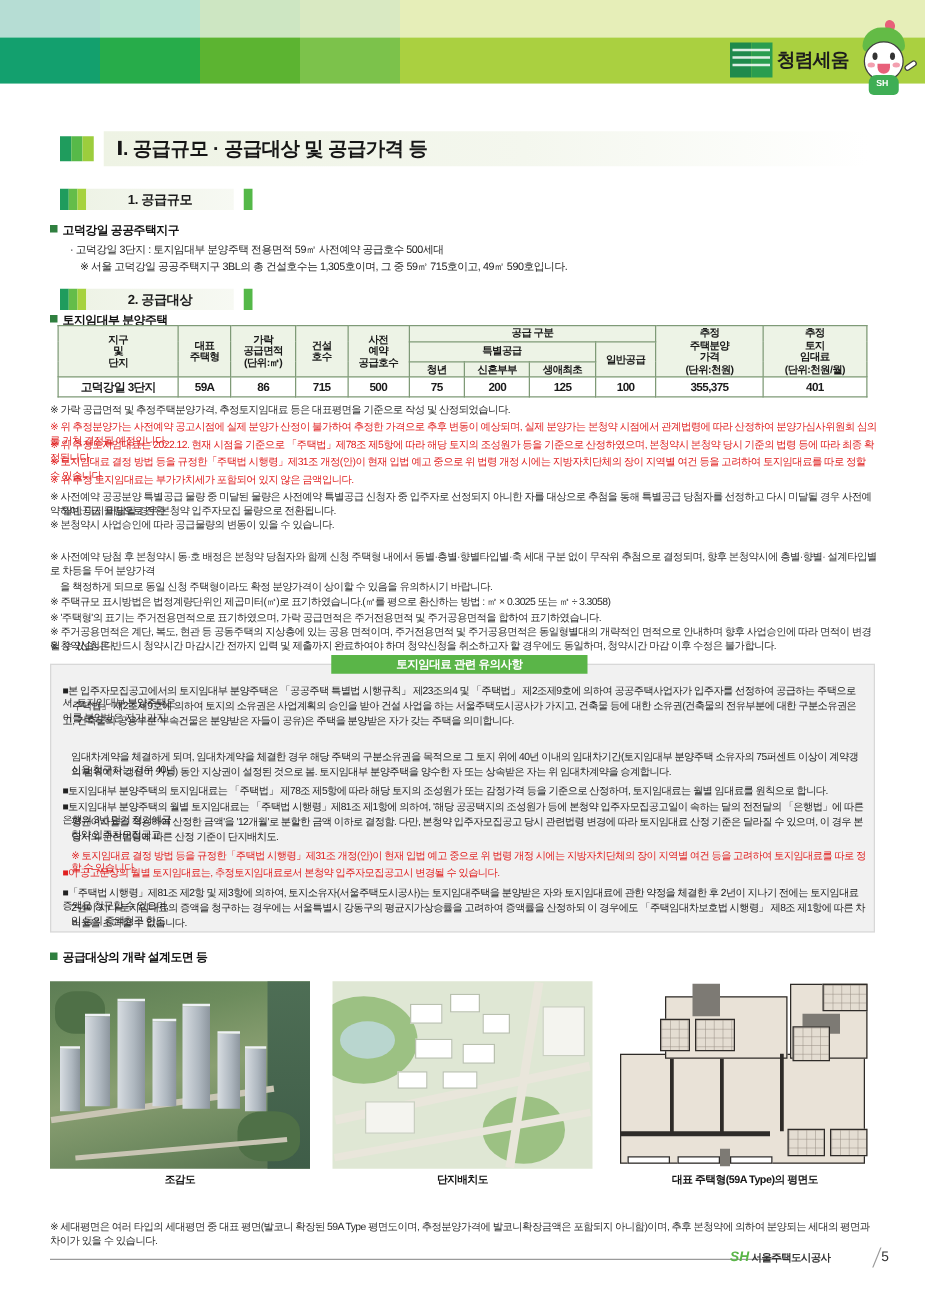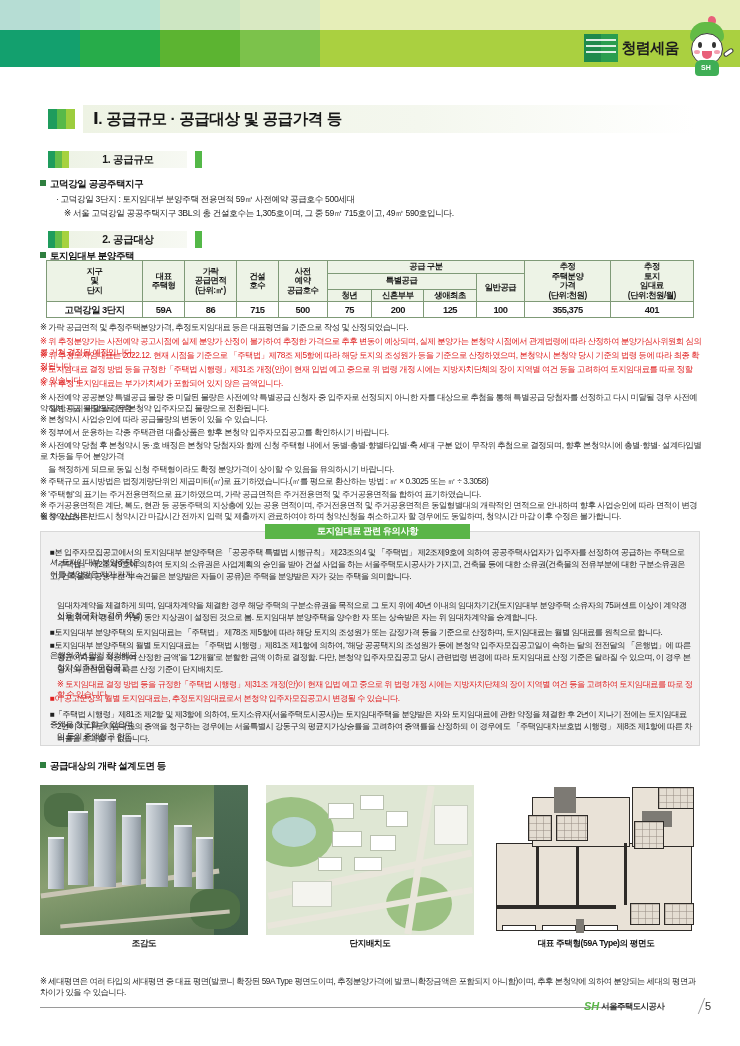--- a/index.html
+++ b/index.html
@@ -289,21 +289,20 @@
   </div>
 
   <div class="note-line nk" style="left:40px; top:322px; width:662px">※ 가락 공급면적 및 추정주택분양가격, 추정토지임대료 등은 대표평면을 기준으로 작성 및 산정되었습니다.</div>
   <div class="note-line nr" style="left:40px; top:336px; width:662px">※ 위 추정분양가는 사전예약 공고시점에 실제 분양가 산정이 불가하여 추정한 가격으로 추후 변동이 예상되며, 실제 분양가는 본청약 시점에서 관계법령에 따라 산정하여 분양가심사위원회 심의를 거쳐 결정될 예정입니다.</div>
   <div class="note-line nr" style="left:40px; top:350px; width:662px">※ 위 추정토지임대료는 2022.12. 현재 시점을 기준으로 「주택법」제78조 제5항에 따라 해당 토지의 조성원가 등을 기준으로 산정하였으며, 본청약시 본청약 당시 기준의 법령 등에 따라 최종 확정됩니다.</div>
   <div class="note-line nr" style="left:40px; top:364px; width:662px">※ 토지임대료 결정 방법 등을 규정한「주택법 시행령」제31조 개정(안)이 현재 입법 예고 중으로 위 법령 개정 시에는 지방자치단체의 장이 지역별 여건 등을 고려하여 토지임대료를 따로 정할 수 있습니다.</div>
   <div class="note-line nr" style="left:40px; top:378px; width:662px">※ 위 추정 토지임대료는 부가가치세가 포함되어 있지 않은 금액입니다.</div>
   <div class="note-line nk" style="left:40px; top:392px; width:662px">※ 사전예약 공공분양 특별공급 물량 중 미달된 물량은 사전예약 특별공급 신청자 중 입주자로 선정되지 아니한 자를 대상으로 추첨을 통해 특별공급 당첨자를 선정하고 다시 미달될 경우 사전예약 일반공급 물량으로 전환</div>
   <div class="note-line nk" style="left:48px; top:403px; width:654px">하여, 다시 미달될 경우 본청약 입주자모집 물량으로 전환됩니다.</div>
   <div class="note-line nk" style="left:40px; top:414px; width:662px">※ 본청약시 사업승인에 따라 공급물량의 변동이 있을 수 있습니다.</div>
-  <div class="note-line nk" style="left:40px; top:427px; width:662px">※ 정부에서 운용하는 각종 주택관련 대출상품은 향후 본청약 입주자모집공고를 확인하시기 바랍니다.</div>
   <div class="note-line nk" style="left:40px; top:440px; width:662px">※ 사전예약 당첨 후 본청약시 동·호 배정은 본청약 당첨자와 함께 신청 주택형 내에서 동별·층별·향별타입별·축 세대 구분 없이 무작위 추첨으로 결정되며, 향후 본청약시에 층별·향별· 설계타입별로 차등을 두어 분양가격</div>
   <div class="note-line nk" style="left:48px; top:464px; width:654px">을 책정하게 되므로 동일 신청 주택형이라도 확정 분양가격이 상이할 수 있음을 유의하시기 바랍니다.</div>
   <div class="note-line nk" style="left:40px; top:476px; width:662px">※ 주택규모 표시방법은 법정계량단위인 제곱미터(㎡)로 표기하였습니다.(㎡를 평으로 환산하는 방법 : ㎡ × 0.3025 또는 ㎡ ÷ 3.3058)</div>
   <div class="note-line nk" style="left:40px; top:489px; width:662px">※ '주택형'의 표기는 주거전용면적으로 표기하였으며, 가락 공급면적은 주거전용면적 및 주거공용면적을 합하여 표기하였습니다.</div>
   <div class="note-line nk" style="left:40px; top:500px; width:662px">※ 주거공용면적은 계단, 복도, 현관 등 공동주택의 지상층에 있는 공용 면적이며, 주거전용면적 및 주거공용면적은 동일형별대의 개략적인 면적으로 안내하며 향후 사업승인에 따라 면적이 변경될 수 있습니다.</div>
   <div class="note-line nk" style="left:40px; top:511px; width:662px">※ 청약신청은 반드시 청약시간 마감시간 전까지 입력 및 제출까지 완료하여야 하며 청약신청을 취소하고자 할 경우에도 동일하며, 청약시간 마감 이후 수정은 불가합니다.</div>
 
   <div class="grey-box"></div>
   <div class="pill">
     <span>토지임대료 관련 유의사항</span>

